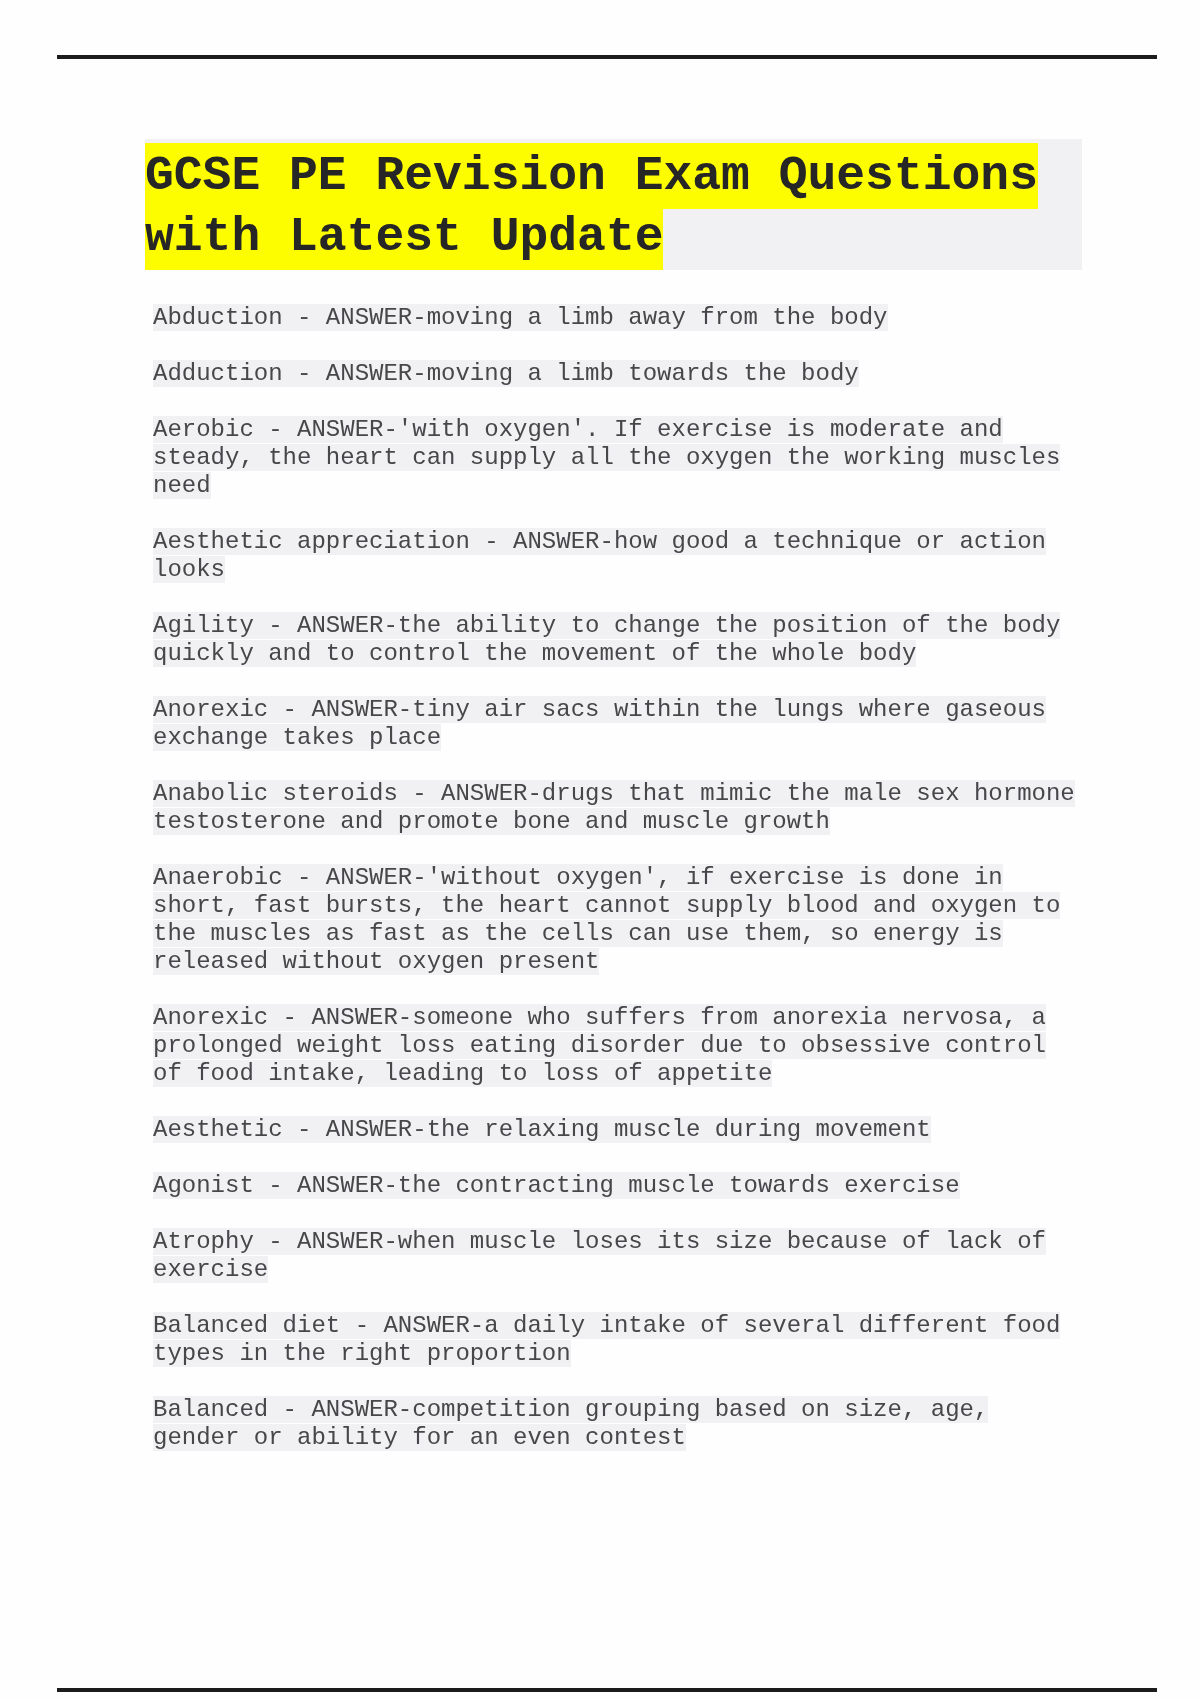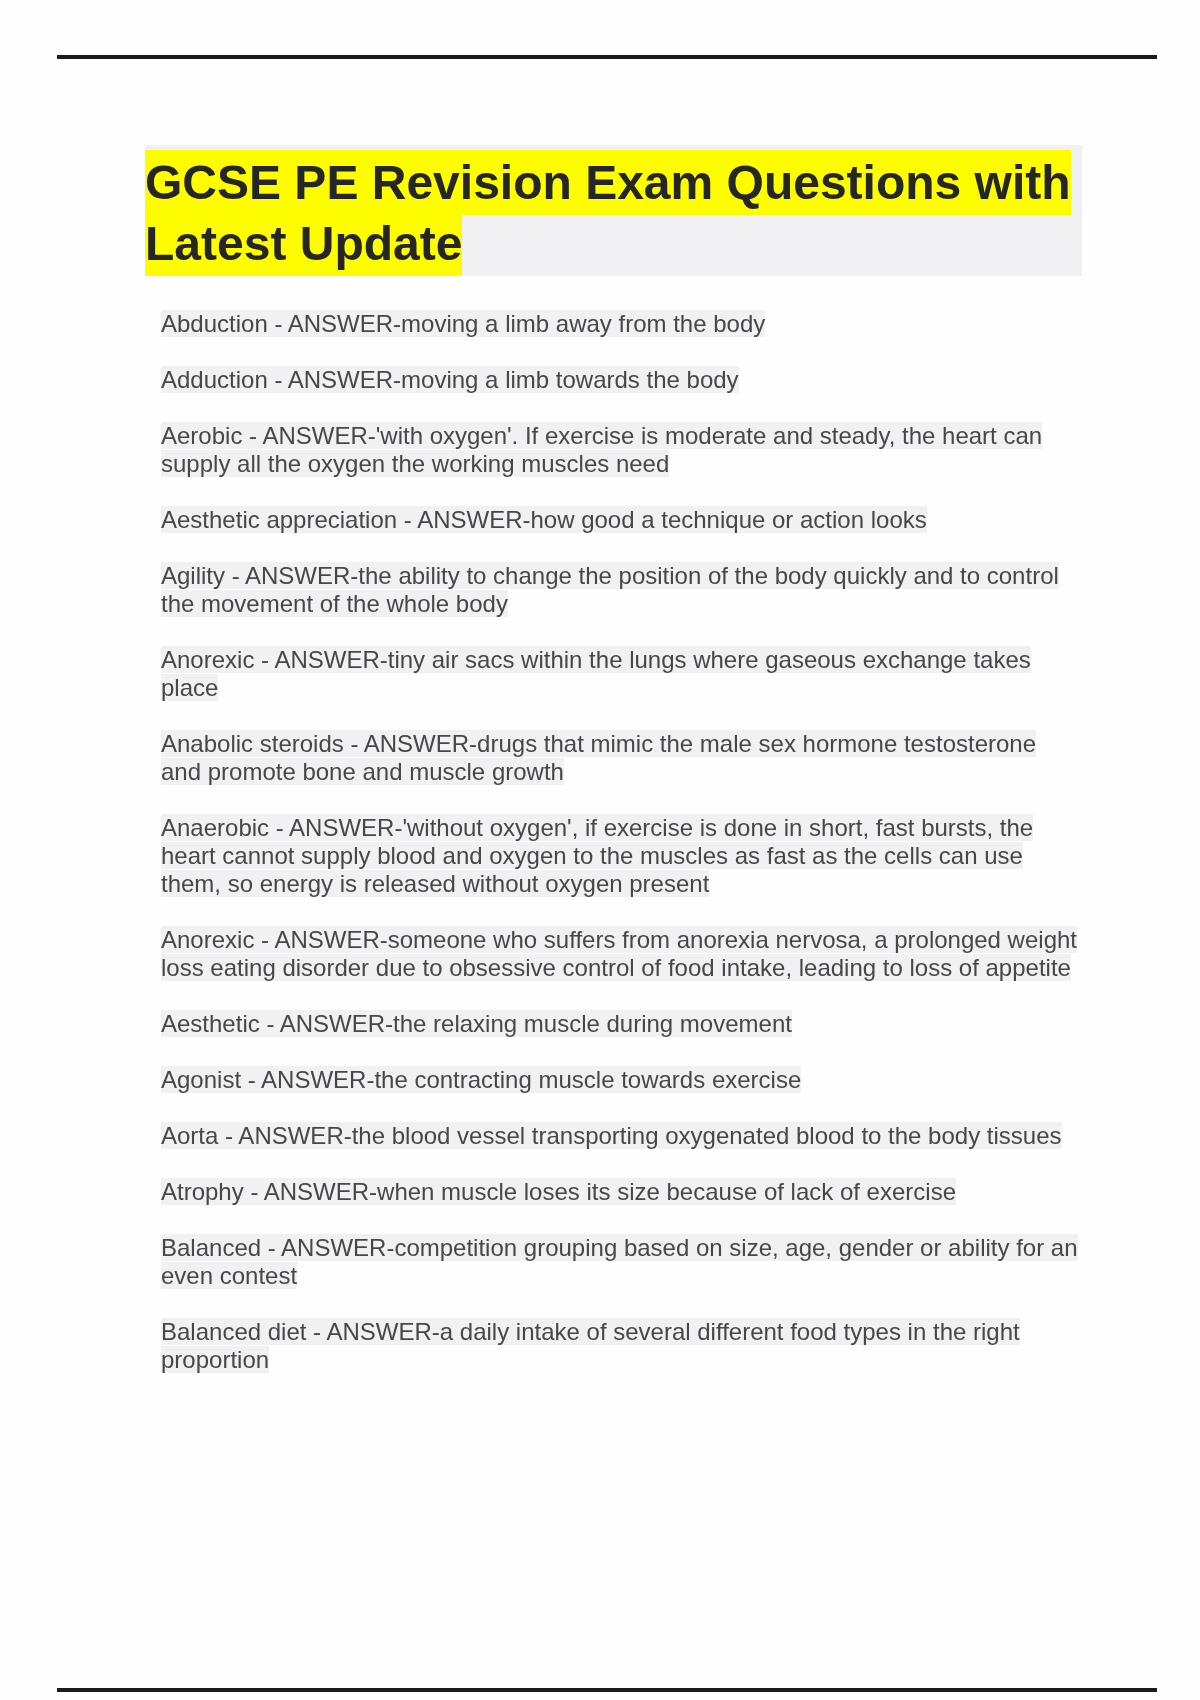--- a/index.html
+++ b/index.html
@@ -21,42 +21,43 @@
     width: 1100px;
     height: 4px;
     background: #1c1c1c;
   }
   .rule.top { top: 55px; }
   .rule.bottom { top: 1688px; }
 
   .content {
     position: absolute;
     left: 145px;
-    top: 8px;
+    top: 2px;
     width: 937px;
+    font-family: Liberation Mono, monospace;
   }
 
   h1.doc-title {
     margin: 137px 0 34px 0;
     padding: 7px 0 2px 0;
     background: #f1f1f4;
     font-size: 48px;
     line-height: 61px;
     font-weight: bold;
     color: #262626;
     letter-spacing: 0;
   }
   h1.doc-title mark {
     background: #fdfd00;
     color: inherit;
     padding: 6px 0;
   }
 
   p.entry {
-    margin: 0 0 28px 16px;
+    margin: 0 0 28px 8px;
     font-size: 24px;
     line-height: 28px;
     color: #47474a;
   }
   p.entry .hl {
     background: #f1f1f4;
   }
 </style>
 </head>
 <body>
@@ -73,22 +74,21 @@
     <p class="entry"><span class="hl">Adduction - ANSWER-moving a limb towards the body</span></p>
     <p class="entry"><span class="hl">Aerobic - ANSWER-'with oxygen'. If exercise is moderate and steady, the heart can supply all the oxygen the working muscles need</span></p>
     <p class="entry"><span class="hl">Aesthetic appreciation - ANSWER-how good a technique or action looks</span></p>
     <p class="entry"><span class="hl">Agility - ANSWER-the ability to change the position of the body quickly and to control the movement of the whole body</span></p>
     <p class="entry"><span class="hl">Anorexic - ANSWER-tiny air sacs within the lungs where gaseous exchange takes place</span></p>
     <p class="entry"><span class="hl">Anabolic steroids - ANSWER-drugs that mimic the male sex hormone testosterone and promote bone and muscle growth</span></p>
     <p class="entry"><span class="hl">Anaerobic - ANSWER-'without oxygen', if exercise is done in short, fast bursts, the heart cannot supply blood and oxygen to the muscles as fast as the cells can use them, so energy is released without oxygen present</span></p>
     <p class="entry"><span class="hl">Anorexic - ANSWER-someone who suffers from anorexia nervosa, a prolonged weight loss eating disorder due to obsessive control of food intake, leading to loss of appetite</span></p>
     <p class="entry"><span class="hl">Aesthetic - ANSWER-the relaxing muscle during movement</span></p>
     <p class="entry"><span class="hl">Agonist - ANSWER-the contracting muscle towards exercise</span></p>
-    <p class="entry"><span class="hl">Aorta - ANSWER-the blood vessel transporting oxygenated blood to the body tissues</span></p>
     <p class="entry"><span class="hl">Atrophy - ANSWER-when muscle loses its size because of lack of exercise</span></p>
+    <p class="entry"><span class="hl">Balanced diet - ANSWER-a daily intake of several different food types in the right proportion</span></p>
     <p class="entry"><span class="hl">Balanced - ANSWER-competition grouping based on size, age, gender or ability for an even contest</span></p>
-    <p class="entry"><span class="hl">Balanced diet - ANSWER-a daily intake of several different food types in the right proportion</span></p>
 
   </div>
 
   <div class="rule bottom"></div>
 
 </div>
 
 </body></html>

